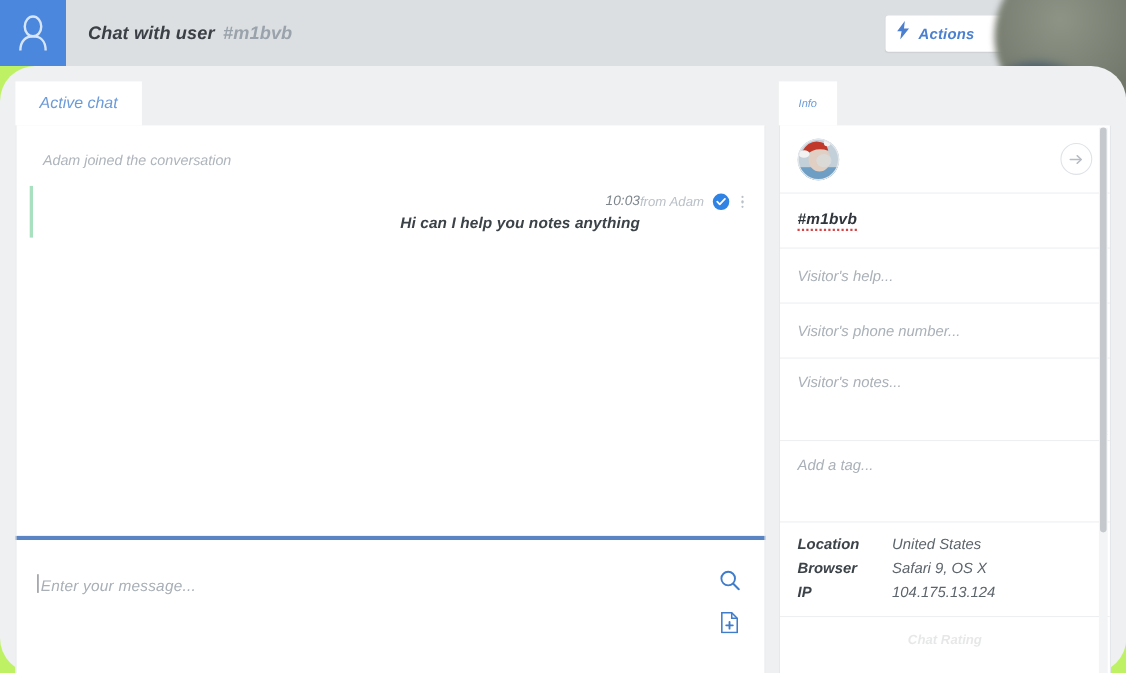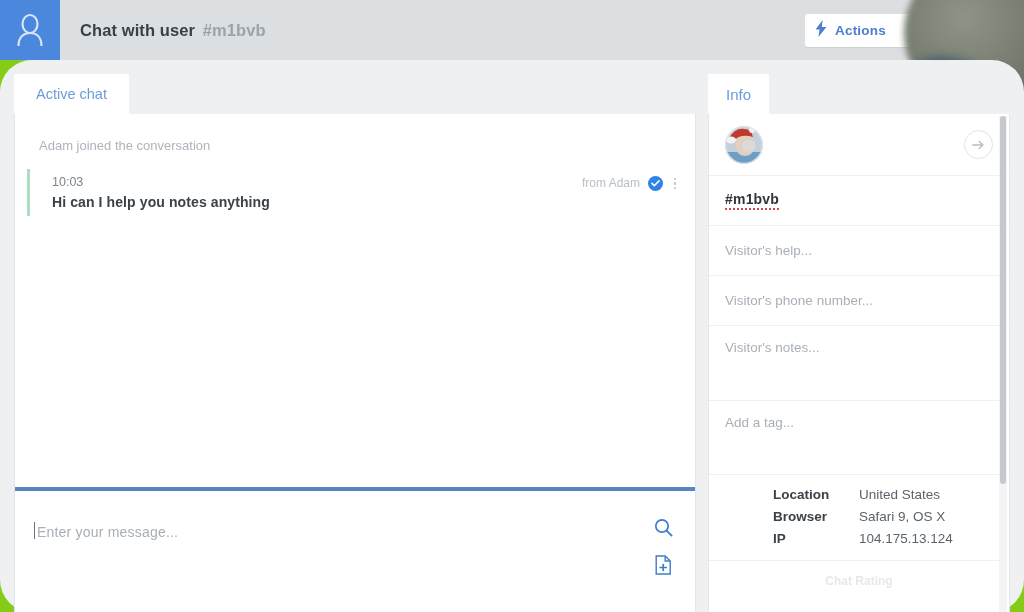--- a/index.html
+++ b/index.html
@@ -8,21 +8,22 @@
     margin: 0; padding: 0;
     width: 1024px; height: 612px;
     overflow: hidden;
     font-family: "Liberation Sans", sans-serif;
     background: #e9ecee;
   }
 
   #app {
     position: relative;
     width: 1024px; height: 612px;
-    background: #84cc16;
+    background: #bef264;
+    font-style: italic;
   }
 
   
   .header {
     position: absolute;
     top: 0; left: 0;
     width: 1024px; height: 60px;
     background: #dcdfe2;
     display: flex;
     align-items: center;
@@ -118,20 +119,21 @@
     color: #6b9bd9;
   }
   .chat-body {
     position: relative;
     background: #ffffff;
     height: 373px;
     border: 1px solid #e4e7ea;
     border-top: none;
     border-bottom: none;
     overflow: hidden;
+    text-align: right;
   }
   .sys-line {
     position: absolute;
     left: 24px; top: 24px;
     font-size: 13px;
     color: #adb4bb;
   }
   .msg-row {
     position: absolute;
     left: 0; top: 55px;
@@ -223,21 +225,21 @@
     position: absolute;
     left: 708px; top: 14px;
     width: 302px;
     height: 552px;
   }
   .info-tabs { display: flex; height: 40px; }
   .info-tab {
     height: 40px;
     padding: 12px 18px;
     display: flex; align-items: center;
-    font-size: 15px;
+    font-size: 10px;
     color: #5a6066;
   }
   .info-tab.active {
     background: #ffffff;
     color: #6b9bd9;
   }
   .info-body {
     position: relative;
     background: #ffffff;
     height: 512px;
@@ -315,21 +317,20 @@
     padding-top: 14px;
   }
   .sec-details {
     padding-top: 12px;
     padding-bottom: 14px;
   }
   .detail-row {
     display: flex;
     margin-bottom: 7px;
     font-size: 13.5px;
-    margin-left: 48px;
   }
   .detail-row:last-child { margin-bottom: 0; }
   .detail-key {
     flex: 0 0 86px;
     font-weight: bold;
     color: #3b4248;
   }
   .detail-val { color: #5c646b; }
   .sec-footer {
     height: 40px;

